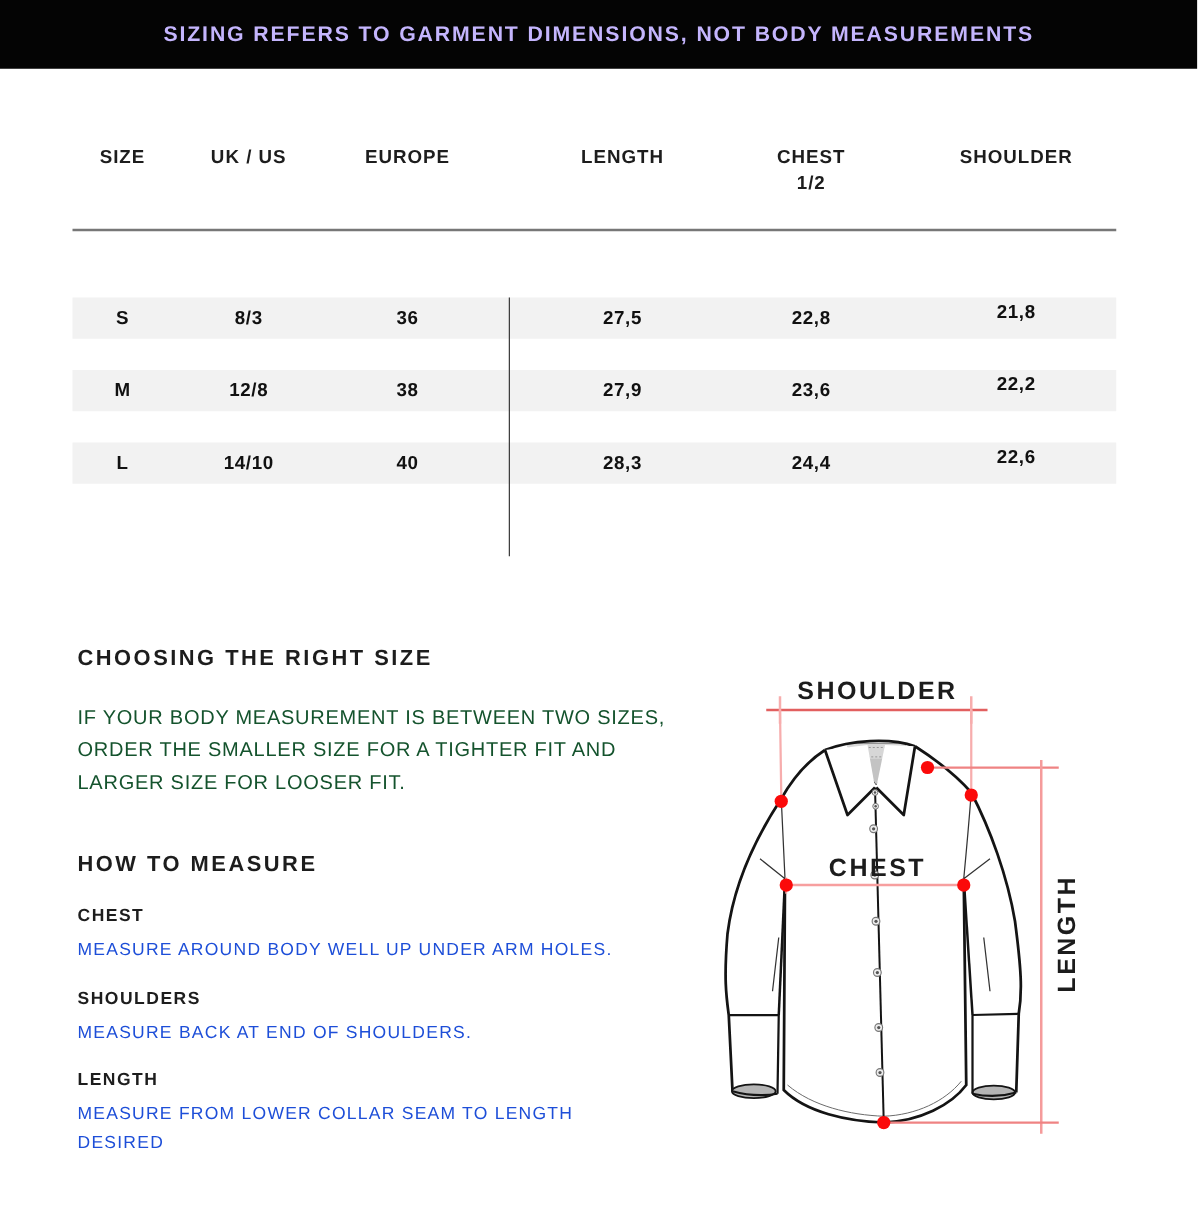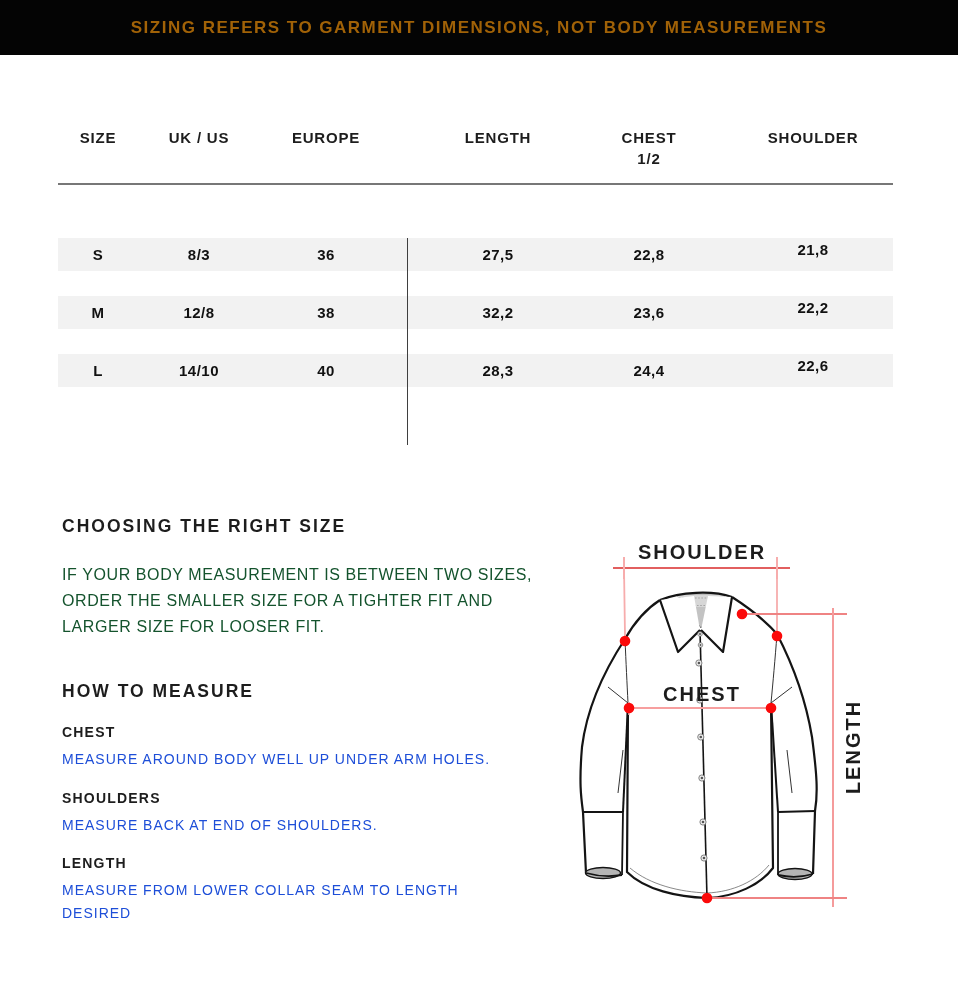--- a/index.html
+++ b/index.html
@@ -1,26 +1,26 @@
 <!DOCTYPE html>
 <html><head>
 <meta charset="utf-8">
 <style>
   html,body{margin:0;padding:0;background:#fff;}
   .page{position:relative;width:958px;height:983px;background:#fff;overflow:hidden;
         font-family:"Liberation Sans",sans-serif;color:#1d1d1d;}
   
   .banner{position:absolute;left:0;top:0;width:958px;height:55px;background:#040404;
           display:flex;align-items:center;justify-content:center;}
-  .banner span{color:#a16207;font-weight:700;font-size:17px;letter-spacing:1.5px;white-space:nowrap;}
+  .banner span{color:#c4b5fd;font-weight:700;font-size:17px;letter-spacing:1.5px;white-space:nowrap;}
   
   .table-wrap{position:absolute;left:58px;top:105px;width:835px;height:345px;}
   .tgrid{display:grid;grid-template-columns:80px 122px 132px 212px 90px 39px 160px;}
   .thead{position:absolute;left:0;top:10px;width:835px;}
-  .th{text-align:center;font-weight:700;font-size:15px;letter-spacing:.8px;line-height:21px;margin-top:12px;}
+  .th{text-align:center;font-weight:700;font-size:15px;letter-spacing:.8px;line-height:21px;}
   .th .sub{display:block;font-weight:700;}
   .rule{position:absolute;left:0;top:78px;width:835px;height:2px;background:#777;}
   .trow{position:absolute;left:0;width:835px;height:33px;background:#f2f2f2;align-items:center;}
   .td{text-align:center;font-weight:700;font-size:15px;letter-spacing:.5px;color:#111;}
   .td.raised{transform:translateY(-5px);}
   .vdivider{position:absolute;left:349px;top:133px;width:1px;height:207px;background:#3f3f3f;}
   
   .h2{position:absolute;left:62px;font-size:17.5px;font-weight:700;letter-spacing:2px;white-space:nowrap;}
   .para{position:absolute;left:62px;top:562px;font-size:16px;line-height:26px;
         letter-spacing:.6px;white-space:pre-line;color:#14532d;}
@@ -58,21 +58,21 @@
       <div class="td">36</div>
       <div class="td">27,5</div>
       <div class="td">22,8</div>
       <div class="td"></div>
       <div class="td raised">21,8</div>
     </div>
     <div class="trow tgrid" style="top:191px">
       <div class="td">M</div>
       <div class="td">12/8</div>
       <div class="td">38</div>
-      <div class="td">32,2</div>
+      <div class="td">27,9</div>
       <div class="td">23,6</div>
       <div class="td"></div>
       <div class="td raised">22,2</div>
     </div>
     <div class="trow tgrid" style="top:249px">
       <div class="td">L</div>
       <div class="td">14/10</div>
       <div class="td">40</div>
       <div class="td">28,3</div>
       <div class="td">24,4</div>

